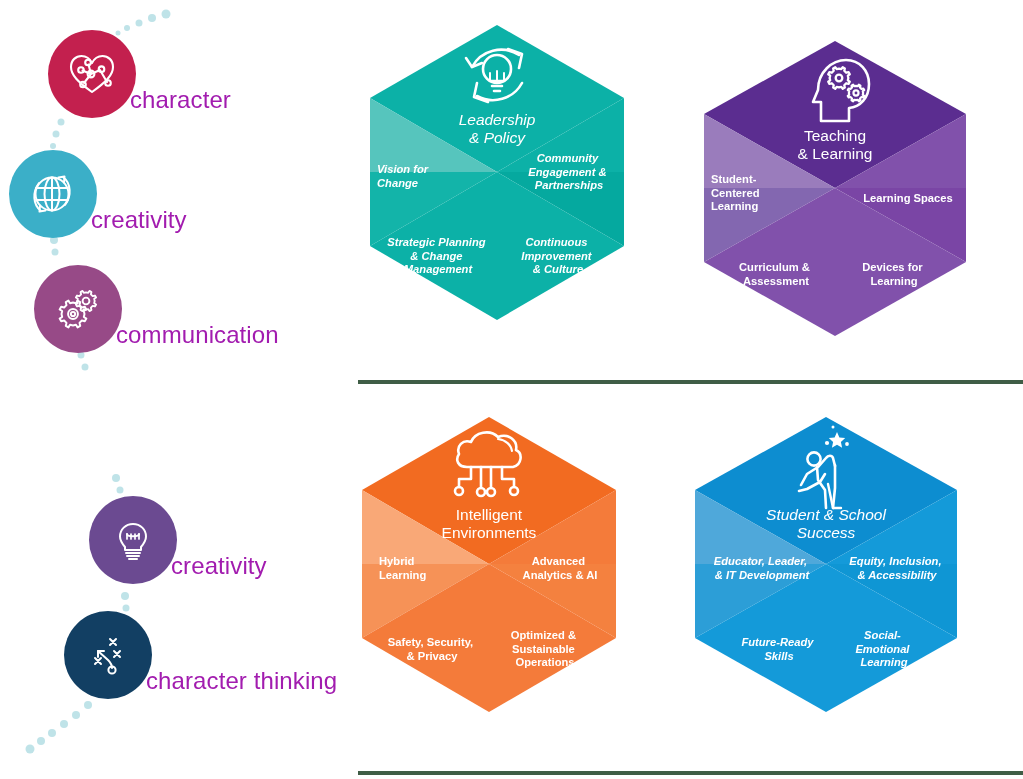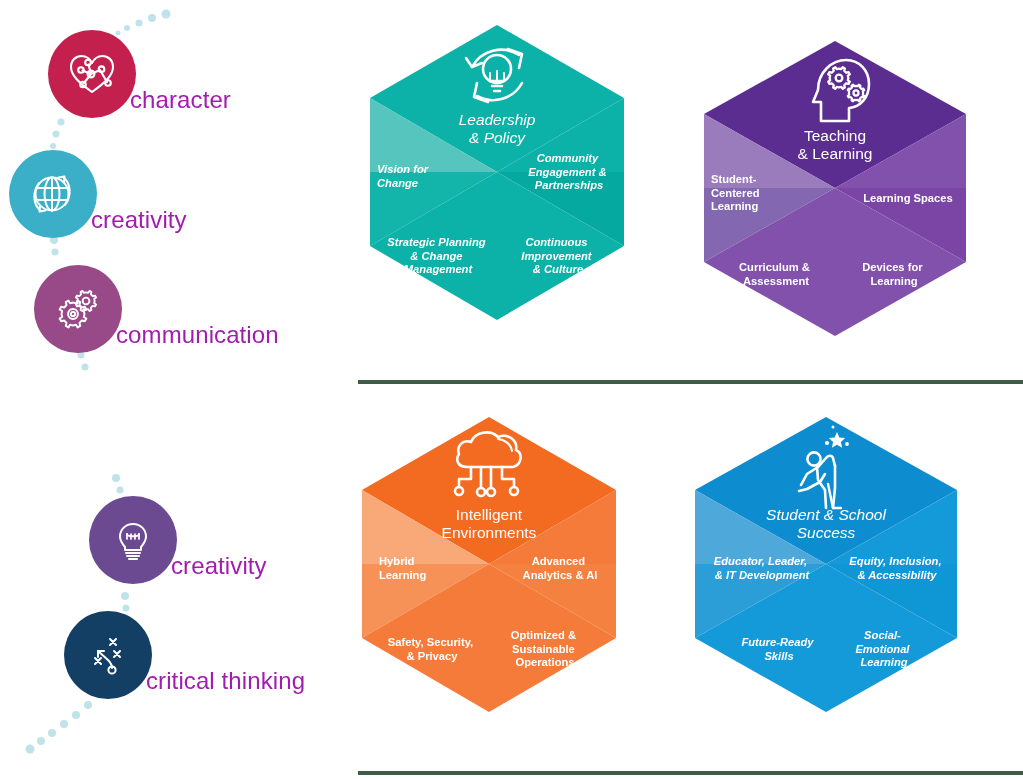--- a/index.html
+++ b/index.html
@@ -194,21 +194,21 @@
         <g fill="none" stroke="#ffffff" stroke-width="2" stroke-linecap="round" stroke-linejoin="round">
           <path d="M30 12 L36 18 M36 12 L30 18"></path>
           <path d="M34 24 L40 30 M40 24 L34 30"></path>
           <path d="M15 31 L21 37 M21 31 L15 37"></path>
           <path d="M18 24 L28 33 C31 36 32 38 32 41"></path>
           <path d="M18 24 L18 30 M18 24 L24 24"></path>
           <circle cx="32" cy="43" r="3.6"></circle>
         </g>
       </svg>
     </div>
-    <span class="skill-label">critical thinking</span>
+    <span class="skill-label">character thinking</span>
   </div>
 </div>
 
 <div id="hex-area">
 
   <div class="divider" id="divider-middle" style="left: 18px; top: 380px; width: 665px; background: rgb(63, 93, 70);"></div>
   <div class="divider" id="divider-bottom" style="left: 18px; top: 771px; width: 665px; background: rgb(63, 93, 70);"></div>
 
   <div class="hex-wrap" style="left:10px; top:0px;font-style:italic;">
     <svg width="294" height="346" viewBox="0 0 294 346">

